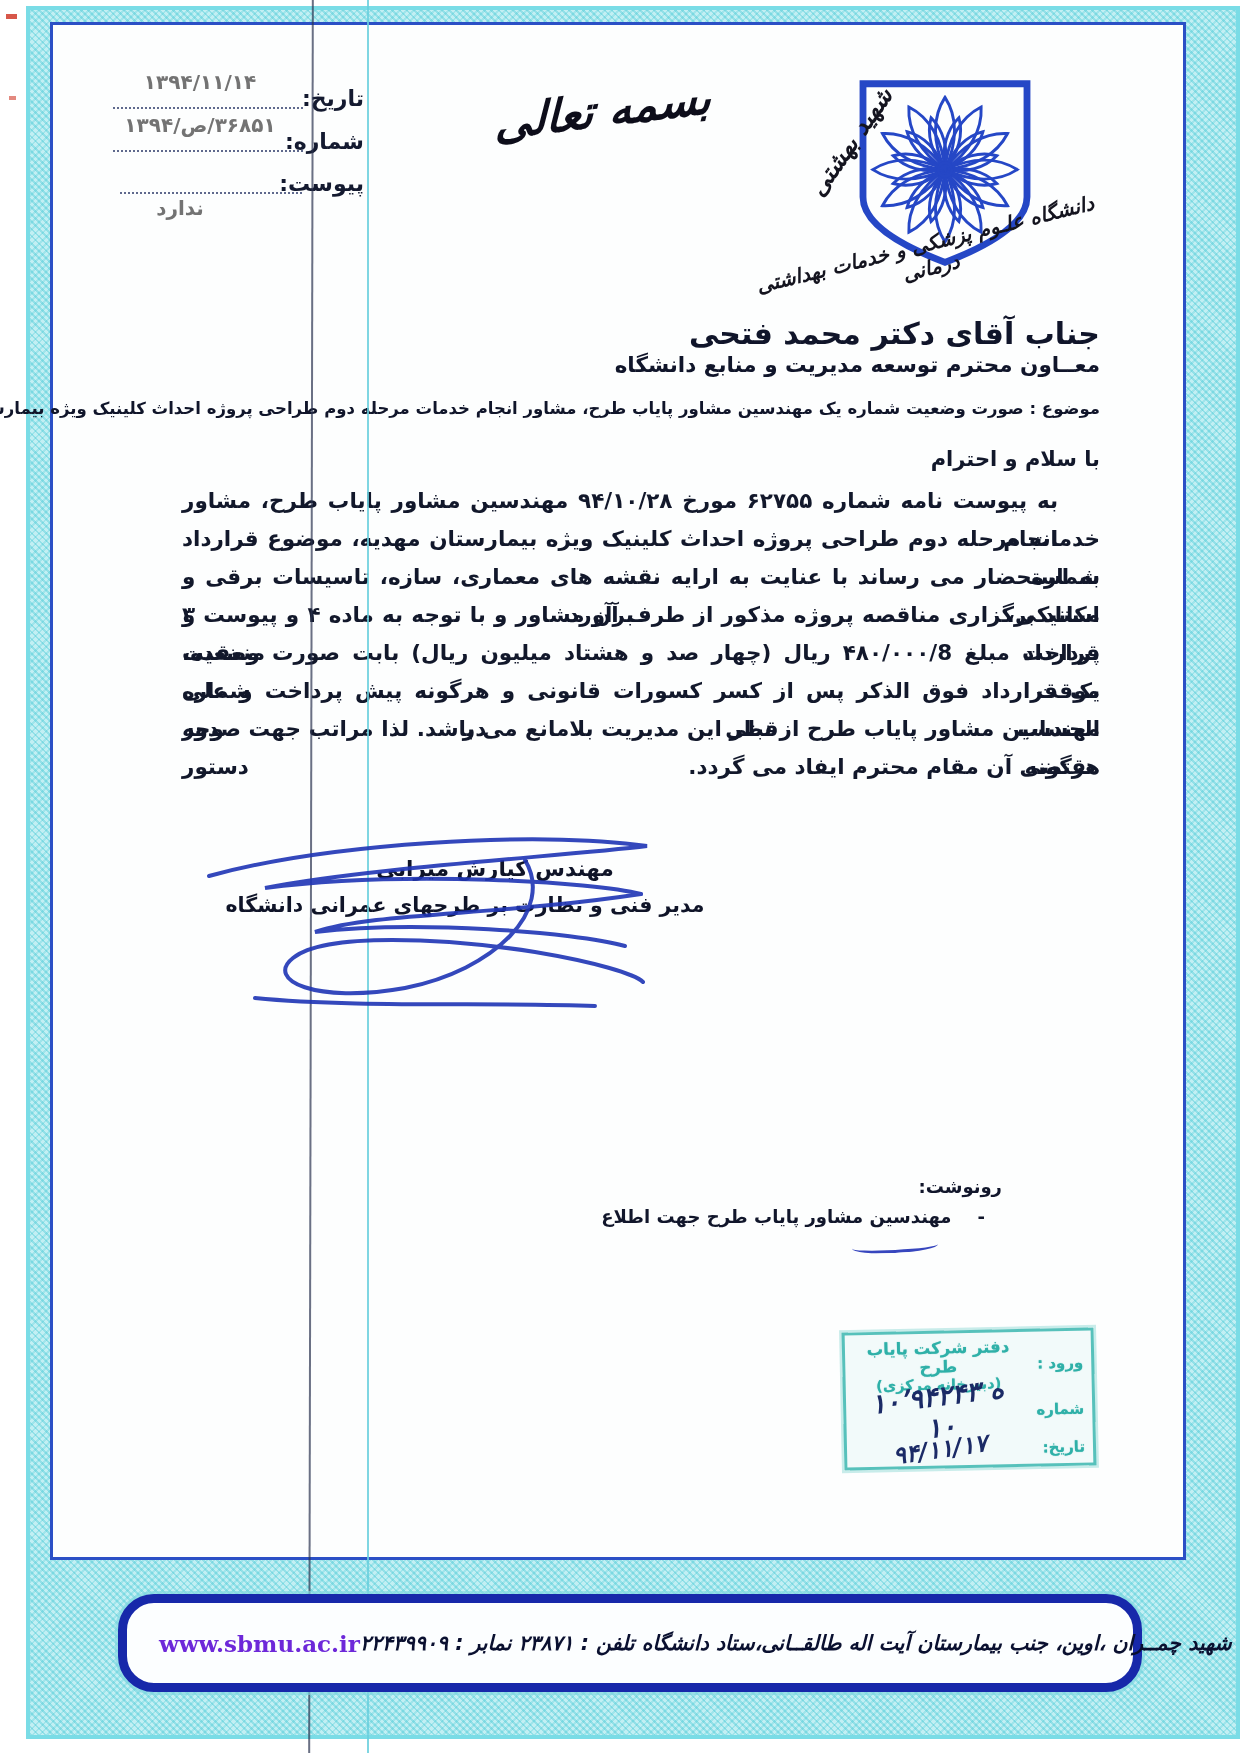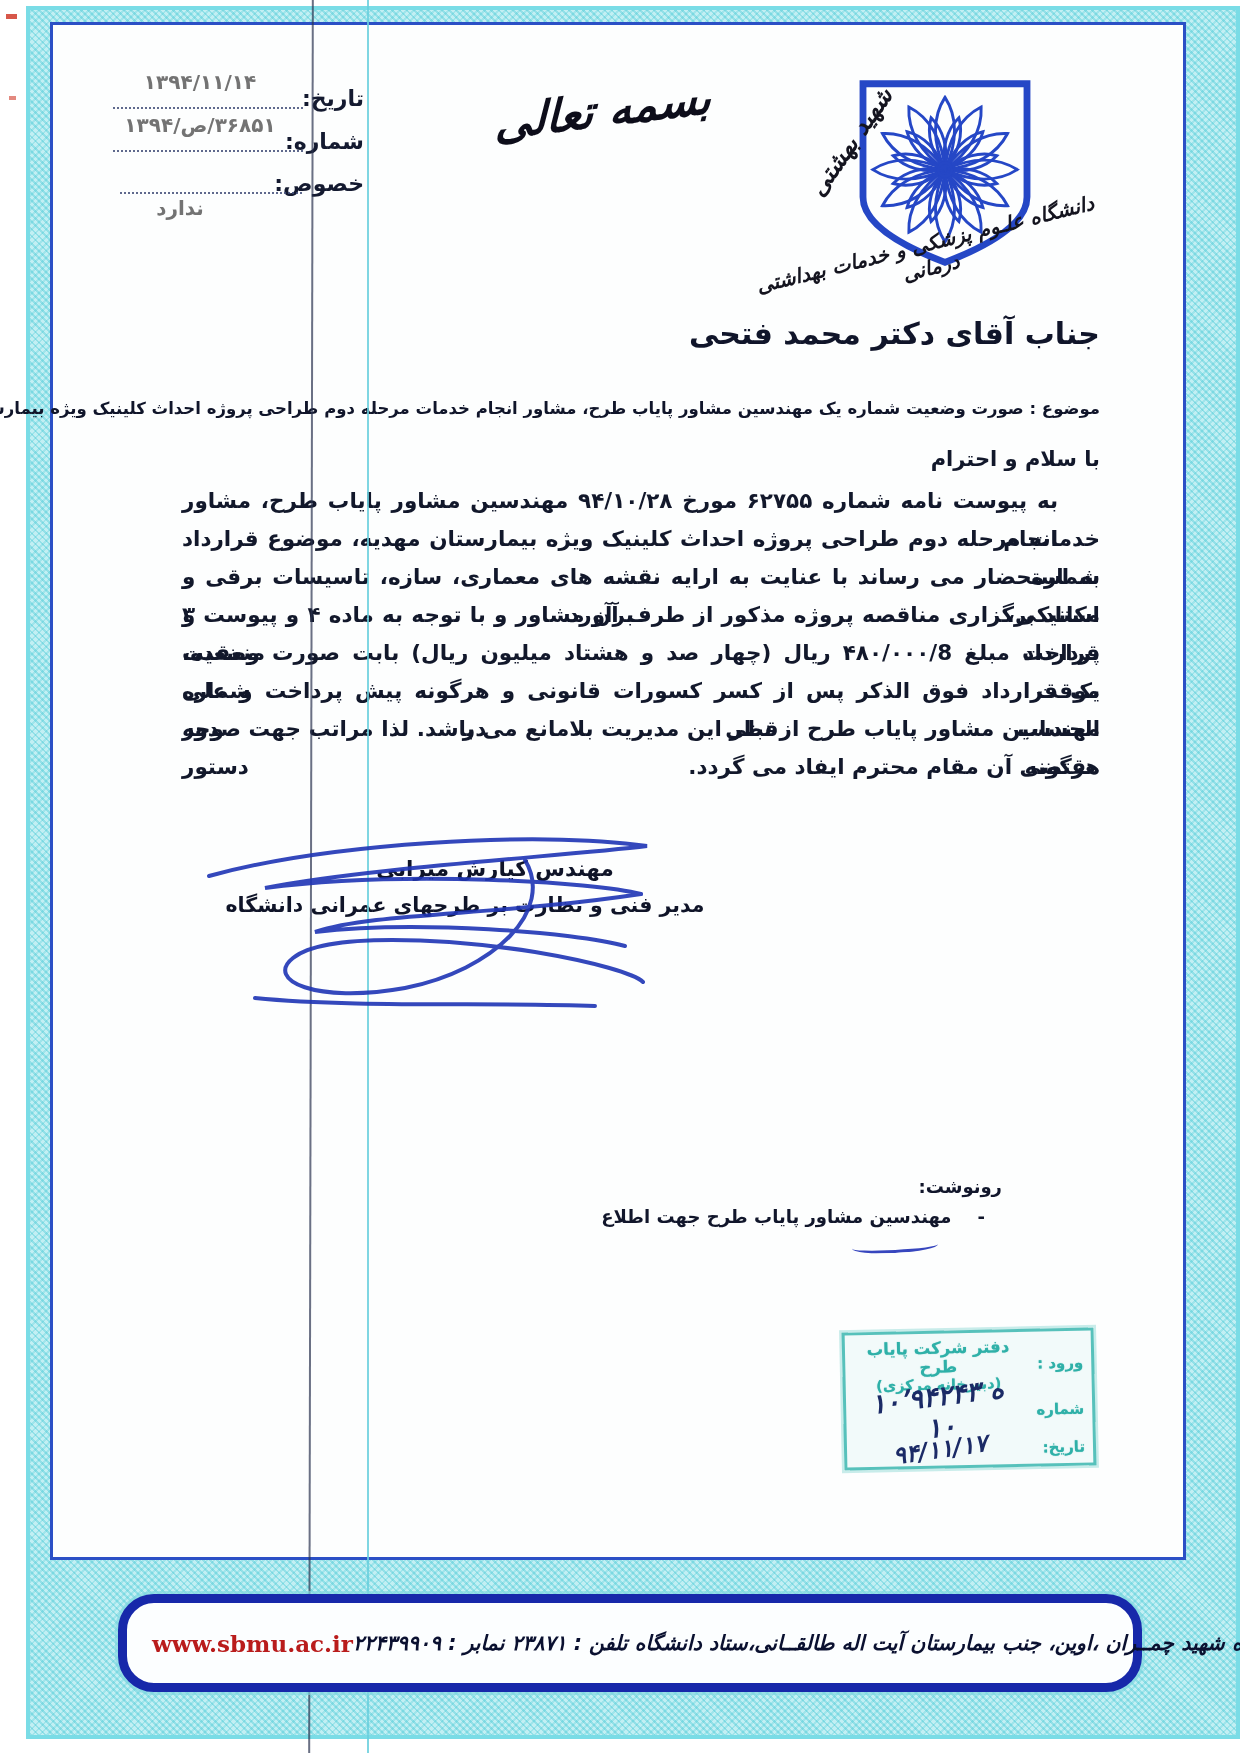--- a/index.html
+++ b/index.html
@@ -64,34 +64,34 @@
   .stamp-office{flex:1;text-align:center;color:#2fb0a8;font-weight:800;text-shadow:0 0 1px rgba(47,176,168,.7);}
   .stamp-office .l1{font-size:16.5px;}
   .stamp-office .l2{font-size:14.5px;}
   .hand{font-style:italic;font-weight:700;color:#1b2a66;letter-spacing:2px;direction:ltr;}
   .hand-num{flex:1;text-align:center;font-size:27px;transform:rotate(-6deg);}
   .hand-date{flex:1;text-align:center;font-size:24px;transform:rotate(-7deg);}
 
   .footer-pill{position:absolute;left:118px;top:1594px;width:1024px;height:98px;box-sizing:border-box;
     border:9px solid #1728aa;border-radius:36px;background:#fcfeff;
     box-shadow:0 0 0 3px rgba(130,215,225,.65);display:flex;align-items:center;direction:ltr;padding:0 14px;z-index:3;}
-  .footer-web{font-family:"DejaVu Serif",serif;font-size:23px;font-weight:800;color:#b91c1c;margin-left:11px;white-space:nowrap;}
+  .footer-web{font-family:"DejaVu Serif",serif;font-size:23px;font-weight:800;color:#6d28d9;margin-left:18px;white-space:nowrap;}
   .footer-addr{flex:1;direction:rtl;text-align:center;font-size:20.5px;font-weight:800;font-style:italic;color:#0a1030;white-space:nowrap;}
 </style>
 </head>
 <body>
 
 <div class="page">
 
   <div class="scan-bg"></div>
   <div class="letter-frame"></div>
 
   <div class="meta-label" style="left:298px;top:86px;">تاریخ:</div>
   <div class="meta-label" style="left:298px;top:129px;">شماره:</div>
-  <div class="meta-label" style="left:298px;top:171px;">خصوص:</div>
+  <div class="meta-label" style="left:298px;top:171px;">پیوست:</div>
   <div class="meta-value" style="left:100px;top:70px;width:200px;">۱۳۹۴/۱۱/۱۴</div>
   <div class="meta-value" style="left:95px;top:113px;width:210px;">۳۶۸۵۱/ص/۱۳۹۴</div>
   <div class="meta-value" style="left:120px;top:196px;width:120px;">ندارد</div>
   <div class="dotline" style="left:113px;top:107px;width:190px;"></div>
   <div class="dotline" style="left:113px;top:150px;width:190px;"></div>
   <div class="dotline" style="left:120px;top:192px;width:182px;"></div>
 
   <div class="bismillah">بسمه تعالی</div>
 
   <svg class="abs" style="left:845px;top:72px;" width="200" height="205" viewBox="0 0 200 210">
@@ -127,20 +127,21 @@
           <use href="#pt2" transform="rotate(300 100 100)"></use>
           <use href="#pt2" transform="rotate(330 100 100)"></use>
       </g>
       <circle cx="100" cy="100" r="7"></circle>
     </g>
   </svg>
   <div class="logo-caption1">شهید بهشتی</div>
   <div class="logo-caption2">دانشگاه علـوم پزشکی و خدمات بهداشتی درمانی</div>
 
   <div class="recipient1">جناب آقای دکتر محمد فتحی</div>
+  <div class="recipient2">معــاون محترم توسعه مدیریت و منابع دانشگاه</div>
 
   <div class="subject">موضوع : صورت وضعیت شماره یک مهندسین مشاور پایاب طرح، مشاور انجام خدمات مرحله دوم طراحی پروژه احداث کلینیک ویژه بیمارستان مهدیه</div>
 
   <div class="salutation">با سلام و احترام</div>
 
   <div class="body-block">
     <div class="body-line first">به پیوست نامه شماره ۶۲۷۵۵ مورخ ۹۴/۱۰/۲۸ مهندسین مشاور پایاب طرح، مشاور انجام</div>
     <div class="body-line">خدمات مرحله دوم طراحی پروژه احداث کلینیک ویژه بیمارستان مهدیه، موضوع قرارداد شماره</div>
     <div class="body-line">به استحضار می رساند با عنایت به ارایه نقشه های معماری، سازه، تاسیسات برقی و مکانیکی، برآورد و</div>
     <div class="body-line">اسناد برگزاری مناقصه پروژه مذکور از طرف آن مشاور و با توجه به ماده ۴ و پیوست ۳ قرارداد منعقده،</div>

